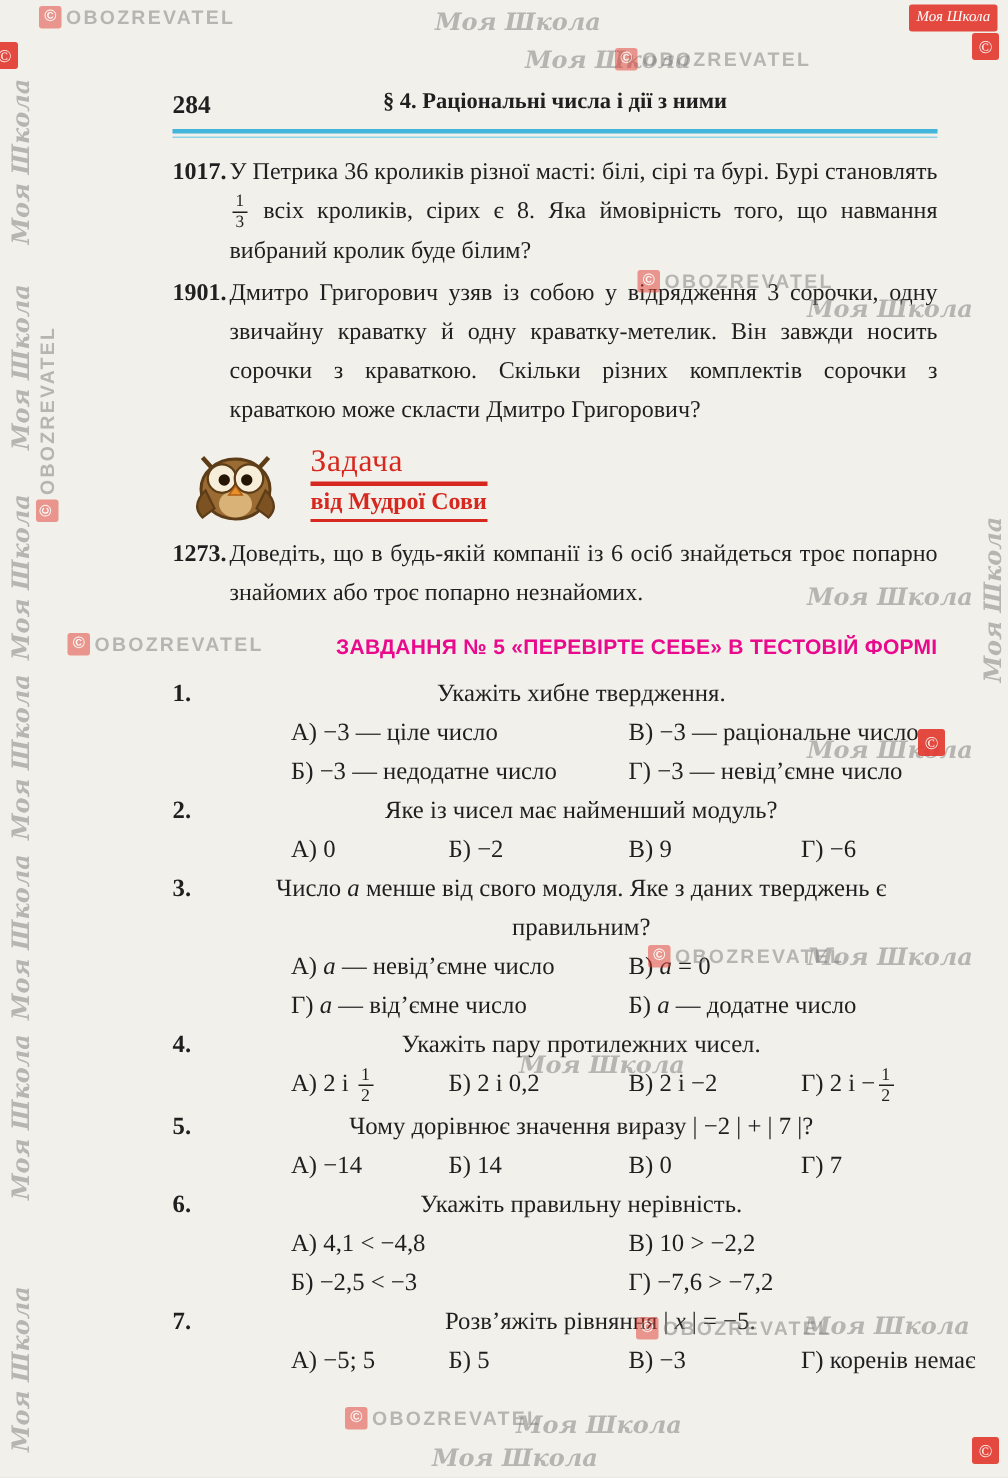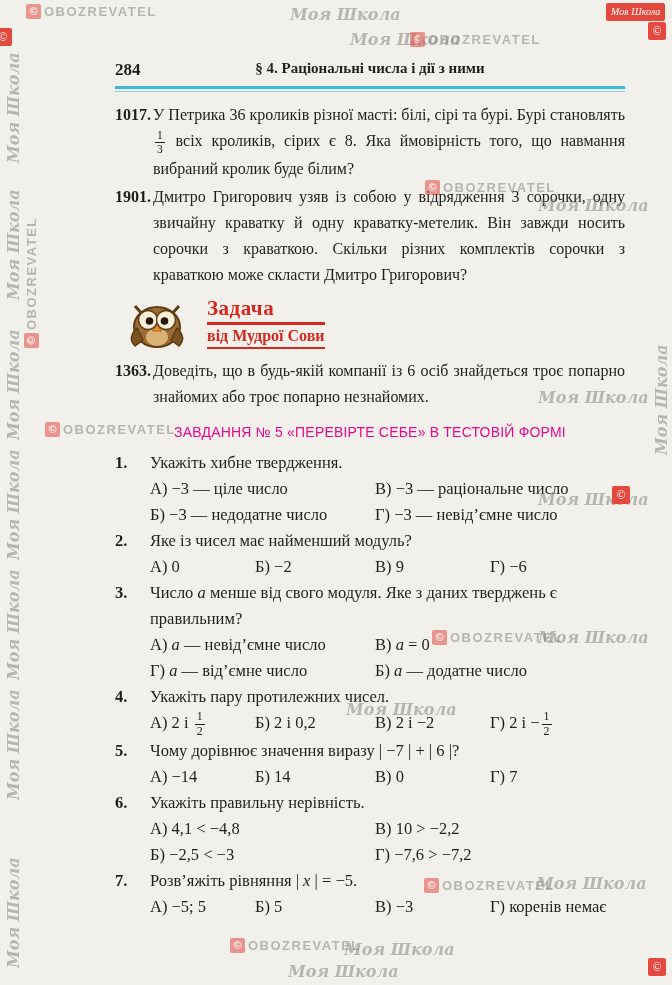--- a/index.html
+++ b/index.html
@@ -16,32 +16,32 @@
   .pnum { width:38px; flex:none; font-weight:bold; }
   .pbody { flex:1; text-align:justify; }
 
   .frac { display:inline-flex; flex-direction:column; text-align:center; vertical-align:middle; font-size:0.72em; line-height:1.15; margin:0 2px; }
   .frac .fn { border-bottom:1.3px solid #1f1f1f; padding:0 2px; }
   .frac .fd { padding:0 2px; }
 
   .owl-row { display:flex; align-items:center; margin:8px 0 8px 2px; }
   .owl-svg { width:80px; height:54px; flex:none; }
   .owl-titles { margin-left:10px; display:inline-block; }
-  .owl-t1 { color:#d6281e; font-weight:bold; font-size:21px; letter-spacing:.5px; }
+  .owl-t1 { color:#d6281e; font-weight:normal; font-size:21px; letter-spacing:.5px; }
   .owl-t2 { color:#d6281e; font-weight:bold; font-size:16px; padding:1px 0; }
   .redline { height:2.5px; background:#d6281e; margin:1px 0; }
 
-  .test-head { text-align:center; color:#e9098c; font-family:"Liberation Sans", sans-serif;
-               font-weight:normal; font-size:14px; margin:14px 0 10px; letter-spacing:.2px; }
+  .test-head { text-align:right; color:#e9098c; font-family:"Liberation Sans", sans-serif;
+               font-weight:bold; font-size:14px; margin:14px 0 10px; letter-spacing:.2px; }
 
   .question { display:flex; font-size:16.5px; line-height:26px; }
   .qnum { width:35px; flex:none; font-weight:bold; }
   .qbody { flex:1; }
-  .qtext { text-align:left; }
-  .opts { display:grid; }
+  .qtext { text-align:center; }
+  .opts { display:grid;margin-left:44px; }
   .opts.grid2 { grid-template-columns:225px 1fr; }
   .opts.row4  { grid-template-columns:105px 120px 115px 1fr; }
   .opt { white-space:nowrap; }
 
   .watermark-layer { position:absolute; inset:0; pointer-events:none; z-index:5; }
   .wm { position:absolute; white-space:nowrap; opacity:.5; }
   .wm.r90 { transform:rotate(-90deg); transform-origin:0 0; }
   .wm-obz { display:flex; align-items:center; gap:3px; color:#7b7b7b;
             font-family:"Liberation Sans", sans-serif; font-weight:bold; font-size:13px; letter-spacing:1.5px; }
   .wm-obz .c { width:15px; height:15px; background:#e23b31; color:#fff; font-size:11px; line-height:15px;
@@ -94,21 +94,21 @@
       <div class="owl-titles">
         <div class="owl-t1">Задача</div>
         <div class="redline"></div>
         <div class="owl-t2">від Мудрої Сови</div>
         <div class="redline"></div>
       </div>
     </div>
 
     <div id="problems-b">
         <div class="problem">
-          <span class="pnum">1363.</span>
+          <span class="pnum">1273.</span>
           <div class="pbody">Доведіть, що в будь-якій компанії із 6 осіб знайдеться троє попарно знайомих або троє попарно незнайомих.</div>
         </div>
       </div>
 
     <div class="test-head">ЗАВДАННЯ № 5 «ПЕРЕВІРТЕ СЕБЕ» В ТЕСТОВІЙ ФОРМІ</div>
 
     <div id="questions">
         <div class="question">
           <span class="qnum">1.</span>
           <div class="qbody">
@@ -159,21 +159,21 @@
               <div class="opt">Г) 2 і −<span class="frac">
                   <span class="fn">1</span>
                   <span class="fd">2</span>
                 </span></div>
             </div>
           </div>
         </div>
         <div class="question">
           <span class="qnum">5.</span>
           <div class="qbody">
-            <div class="qtext">Чому дорівнює значення виразу | −7 | + | 6 |?</div>
+            <div class="qtext">Чому дорівнює значення виразу | −2 | + | 7 |?</div>
             <div class="opts row4">
               <div class="opt">А) −14</div>
               <div class="opt">Б) 14</div>
               <div class="opt">В) 0</div>
               <div class="opt">Г) 7</div>
             </div>
           </div>
         </div>
         <div class="question">
           <span class="qnum">6.</span>

